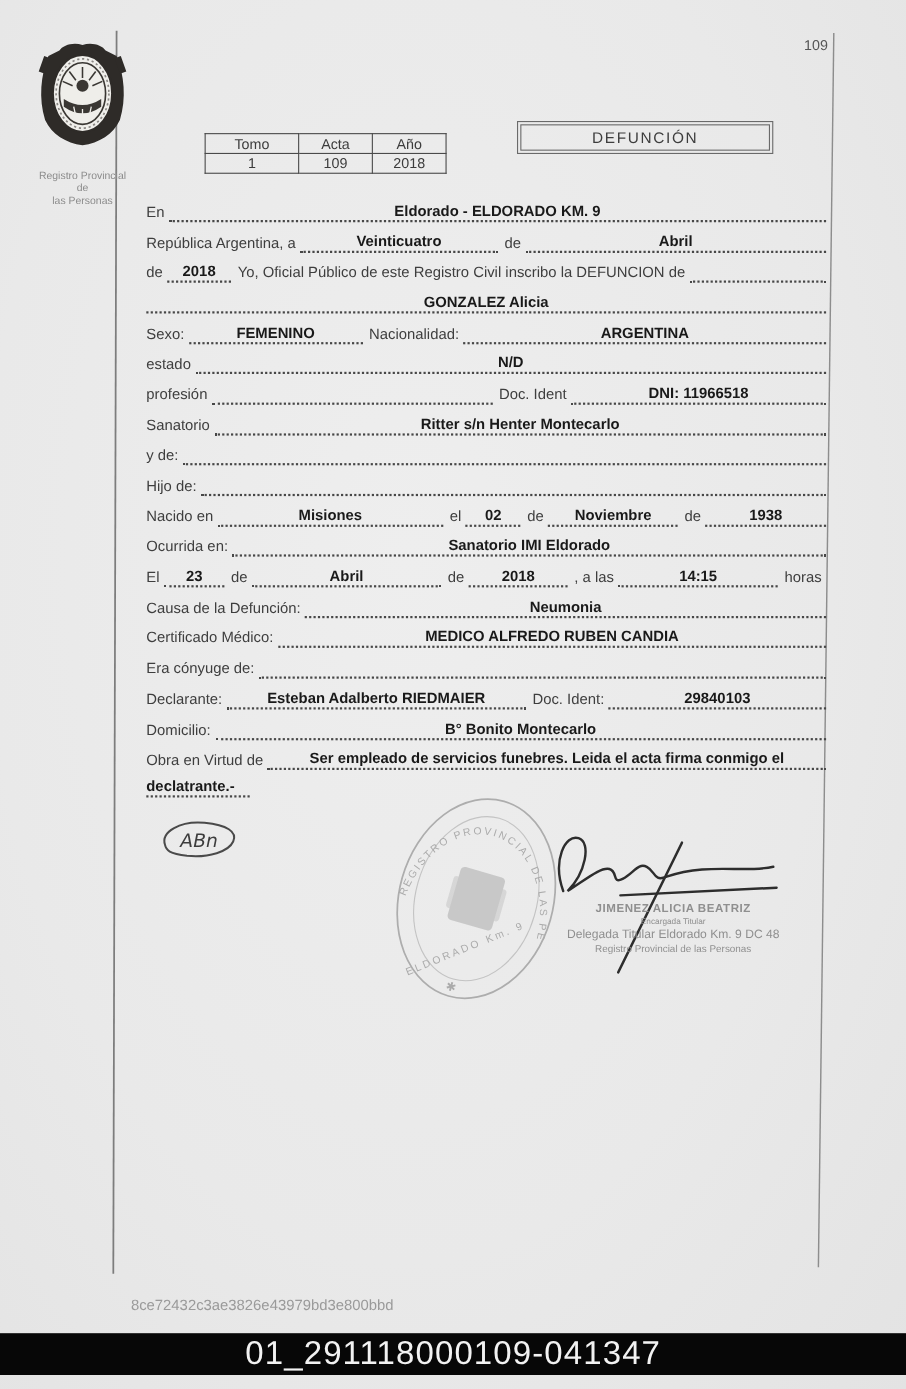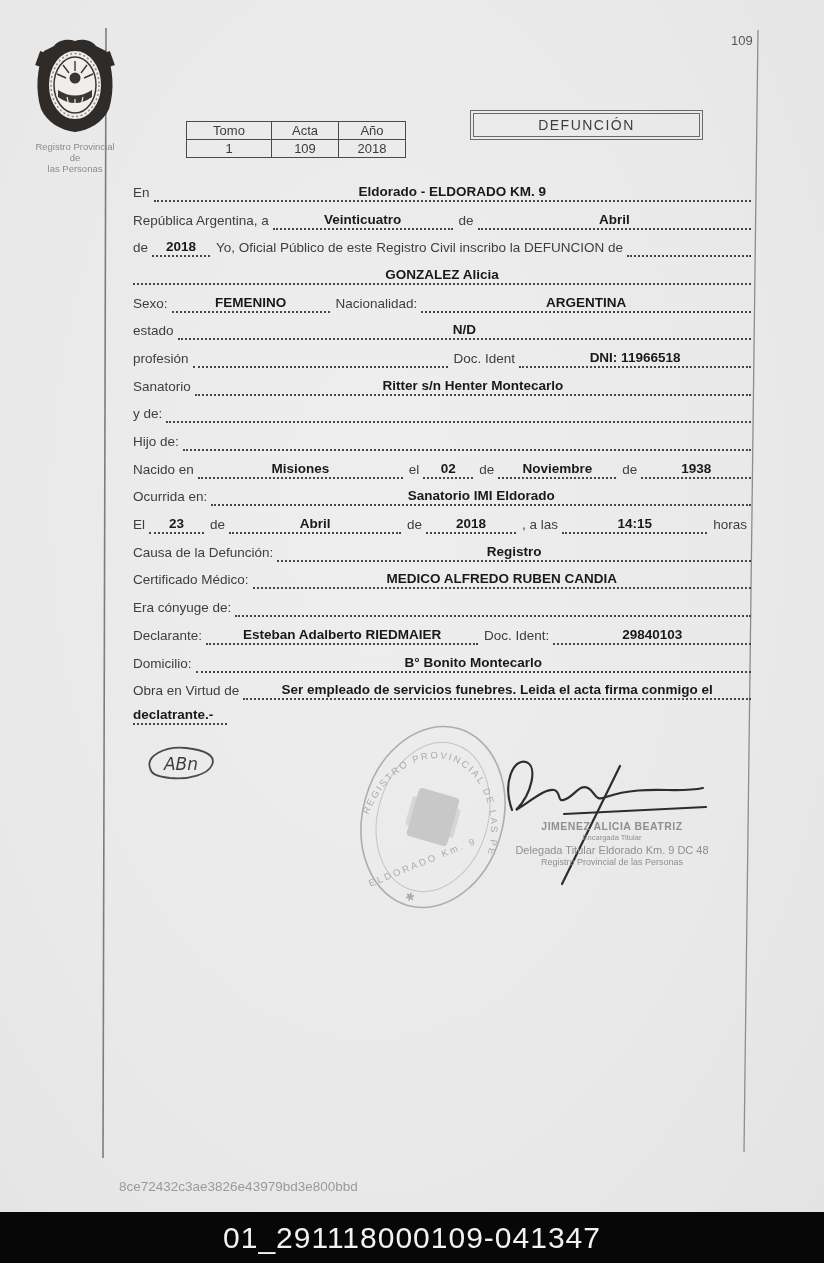--- a/index.html
+++ b/index.html
@@ -11,21 +11,21 @@
     font-family:"Liberation Sans", sans-serif;
     overflow:hidden;
   }
   .abs{position:absolute;}
   
   .rule-lines{left:0;top:0;}
   
   .page-num{left:731px;top:33px;font-size:13px;color:#555;}
   
   .seal{left:30px;top:38px;width:90px;text-align:center;}
-  .seal-caption{font-size:9.5px;line-height:11px;color:#8b8b8b;margin-top:3px;}
+  .seal-caption{font-size:9.5px;line-height:11px;color:#8b8b8b;margin-top:16px;}
   
   .title{left:133px;top:58px;width:618px;text-align:center;
     font-size:26px;font-weight:bold;color:#151515;letter-spacing:1px;}
   
   .acta{left:186px;top:121px;border-collapse:collapse;}
   .acta td{border:1.5px solid #4a4a4a;font-size:13px;color:#3c3c3c;
     text-align:center;padding:1px 0;}
   .acta .c1{width:84px;} .acta .c2{width:66px;} .acta .c3{width:66px;}
   
   .defbox{left:470px;top:110px;width:227px;border:1px solid #6a6a6a;padding:2px;}
@@ -46,21 +46,21 @@
   .stamp{left:338px;top:712px;opacity:.85;}
   .signature{left:498px;top:748px;}
   .sig-stamp-text{left:492px;top:820px;width:240px;text-align:center;
     color:#8f8f8f;filter:blur(0.5px);line-height:12px;}
   .sig-line1{font-size:10.5px;font-weight:bold;letter-spacing:.5px;}
   .sig-line2{font-size:7.5px;}
   .sig-line3{font-size:11px;}
   .sig-line4{font-size:9px;}
   
   .hash{left:119px;top:1179px;font-size:13.5px;color:#9a9a9a;}
-  .idbar{left:0;top:1212px;width:824px;height:51px;background:#070707;
+  .idbar{left:0;top:1212px;width:824px;height:38px;background:#070707;
     display:flex;align-items:center;justify-content:center;}
   .idbar span{color:#f2f2f2;font-size:30px;letter-spacing:1px;}
 </style>
 </head>
 <body>
 
 <div class="scan">
 
   <svg class="abs rule-lines" width="824" height="1263">
     <line x1="106" y1="28" x2="103" y2="1158" stroke="#7d7d7d" stroke-width="1.6"></line>
@@ -196,21 +196,21 @@
       <span class="seg" style="width:172px">Abril</span>
       <span class="lbl after">de</span>
       <span class="seg" style="width:90px">2018</span>
       <span class="lbl after">, a las</span>
       <span class="seg fill">14:15</span>
       <span class="lbl after">horas</span>
     </div>
 
     <div class="row">
       <span class="lbl">Causa de la Defunción:</span>
-      <span class="seg fill">Registro</span>
+      <span class="seg fill">Neumonia</span>
     </div>
 
     <div class="row">
       <span class="lbl">Certificado Médico:</span>
       <span class="seg fill">MEDICO ALFREDO RUBEN CANDIA</span>
     </div>
 
     <div class="row">
       <span class="lbl">Era cónyuge de:</span>
       <span class="seg fill"></span>

